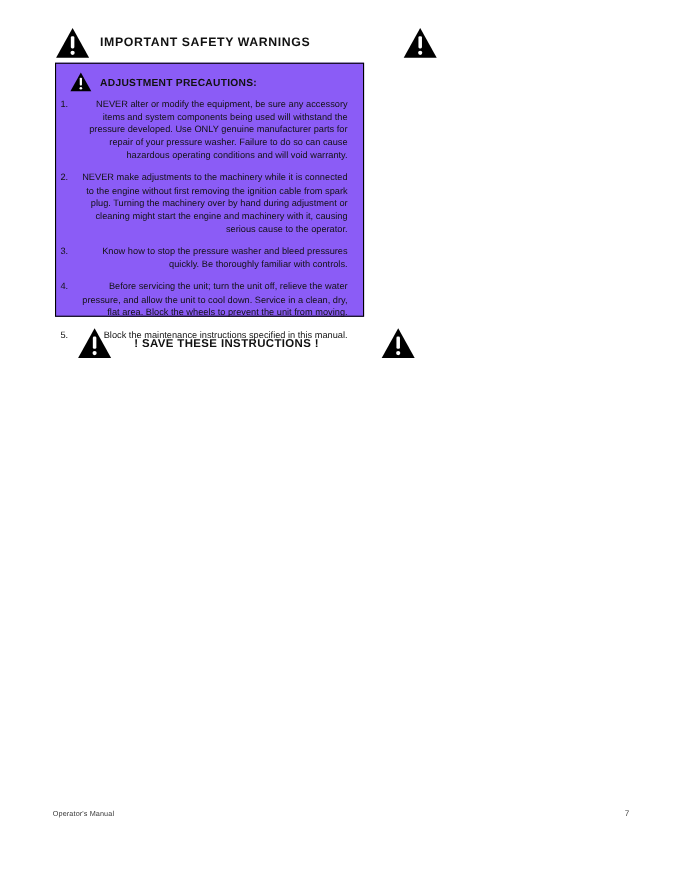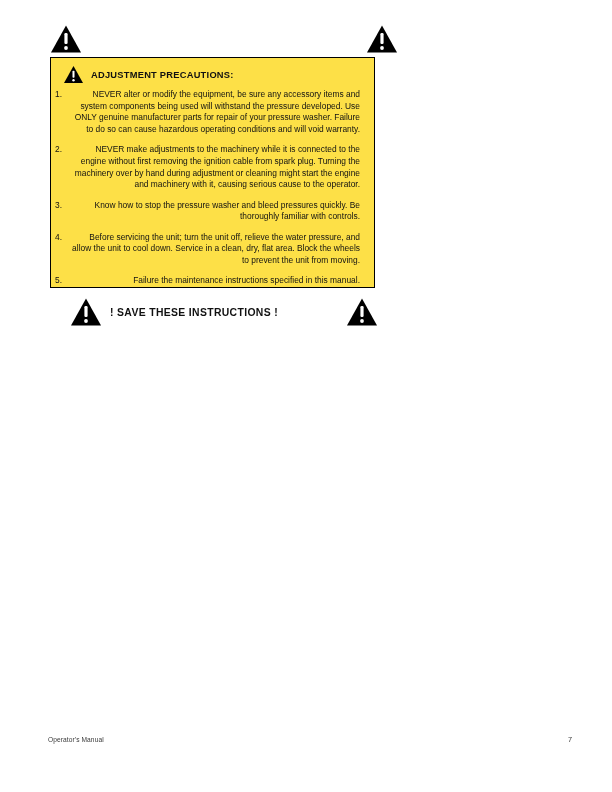--- a/index.html
+++ b/index.html
@@ -52,25 +52,25 @@
     flex: 0 0 auto;
     margin-left: 9px;
   }
   .header-spacer { flex: 1 1 auto; }
 
   
   .safety-box {
     position: absolute;
     left: 50px;
     top: 57px;
-    width: 325px;
+    width: 281px;
     height: 231px;
     border: 1.4px solid #000000;
     box-sizing: border-box;
-    background: #fde047;
+    background: #8b5cf6;
   }
 
   .box-heading {
     position: absolute;
     left: 12px;
     top: 7px;
     display: flex;
     align-items: center;
   }
   .box-heading-text {
@@ -127,21 +127,21 @@
     display: flex;
     align-items: center;
     justify-content: space-between;
   }
   .save-title {
     font-size: 10.4px;
     font-weight: bold;
     letter-spacing: 0.35px;
     color: #111111;
     white-space: nowrap;
-    margin-left: 8px;
+    margin-left: 20px;
   }
   .save-spacer { flex: 1 1 auto; }
 
   
   .footer {
     position: absolute;
     left: 48px;
     right: 40px;
     top: 735px;
     display: flex;
@@ -166,20 +166,21 @@
   <div class="header-banner">
 
     <span class="warn-icon">
       <svg width="32" height="30" viewBox="0 0 32 30" aria-hidden="true">
         <polygon points="16,1.5 31,28.5 1,28.5" fill="#000000"></polygon>
         <rect x="14.4" y="9" width="3.2" height="11" rx="1.2" fill="#ffffff"></rect>
         <circle cx="16" cy="24" r="1.9" fill="#ffffff"></circle>
       </svg>
     </span>
 
+    <div class="header-title">IMPORTANT SAFETY WARNINGS</div>
 
     <div class="header-spacer"></div>
 
     <span class="warn-icon">
       <svg width="32" height="30" viewBox="0 0 32 30" aria-hidden="true">
         <polygon points="16,1.5 31,28.5 1,28.5" fill="#000000"></polygon>
         <rect x="14.4" y="9" width="3.2" height="11" rx="1.2" fill="#ffffff"></rect>
         <circle cx="16" cy="24" r="1.9" fill="#ffffff"></circle>
       </svg>
     </span>
@@ -215,21 +216,21 @@
         <span class="item-text">Know how to stop the pressure washer and bleed pressures quickly.  Be thoroughly familiar with controls.</span>
       </li>
 
       <li class="precaution-item">
         <span class="item-num">4.</span>
         <span class="item-text">Before servicing the unit;  turn the unit off, relieve the water pressure, and allow the unit to cool down.  Service in a clean, dry, flat area.  Block the wheels to prevent the unit from moving.</span>
       </li>
 
       <li class="precaution-item">
         <span class="item-num">5.</span>
-        <span class="item-text">Failure the maintenance instructions specified in this manual.</span>
+        <span class="item-text">Block the maintenance instructions specified in this manual.</span>
       </li>
 
     </ol>
   </div>
 
   <div class="save-banner">
 
     <span class="warn-icon">
       <svg width="32" height="30" viewBox="0 0 32 30" aria-hidden="true">
         <polygon points="16,1.5 31,28.5 1,28.5" fill="#000000"></polygon>

